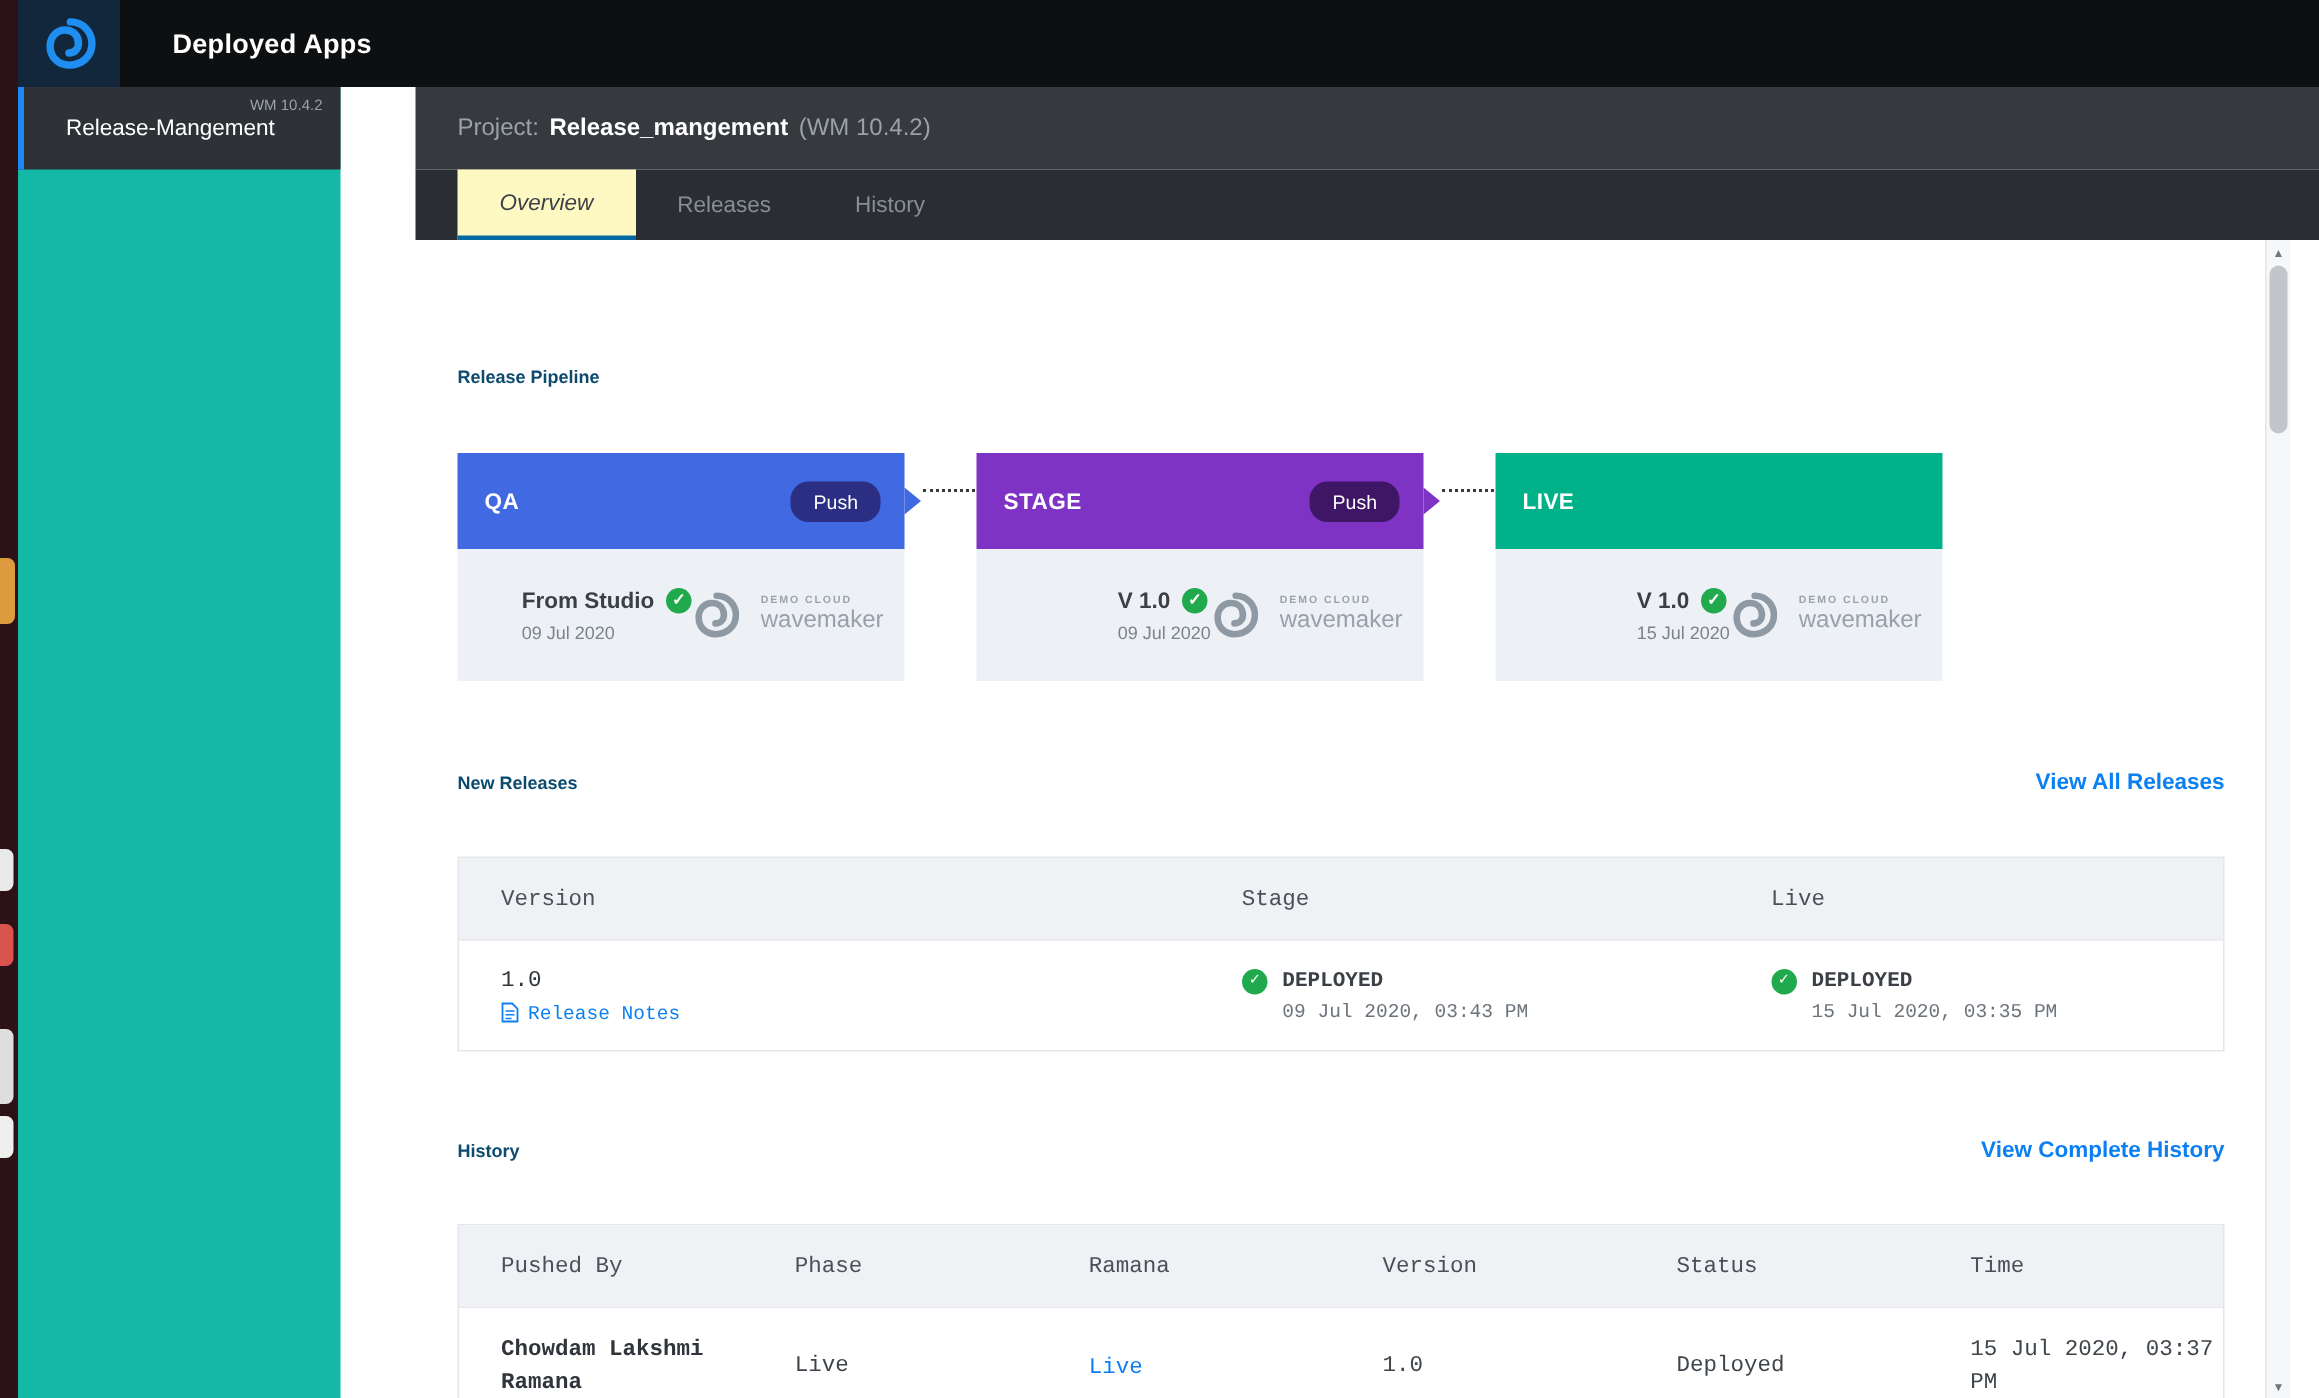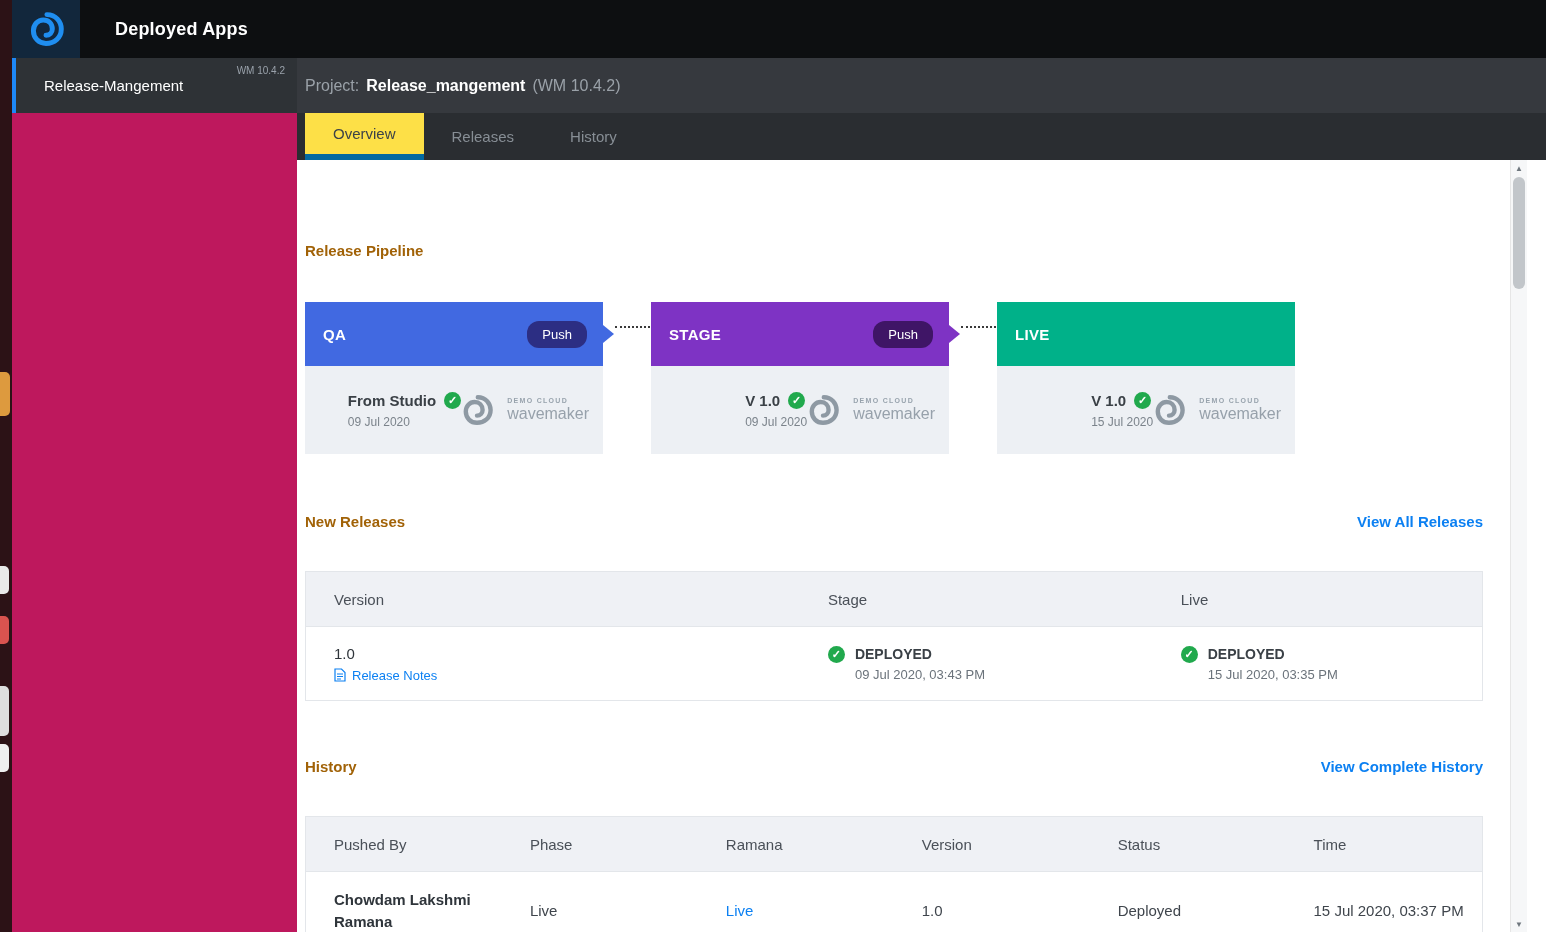--- a/index.html
+++ b/index.html
@@ -15,38 +15,38 @@
   .strip-icon.i3 { top:616px; width:9px; height:28px; background:#d9534f; }
   .strip-icon.i4 { top:686px; width:9px; height:50px; background:#dedede; }
   .strip-icon.i5 { top:744px; width:9px; height:28px; background:#efefef; }
 
   
   .topbar { position:absolute; left:12px; top:0; right:0; height:58px; background:#0d0f11; display:flex; align-items:center; z-index:5; }
   .logo-box { width:68px; height:58px; background:#12273c; display:flex; align-items:center; justify-content:center; cursor:pointer; flex:0 0 auto; }
   .topbar-title { color:#fff; font-size:18px; font-weight:700; margin-left:35px; letter-spacing:.2px; }
 
   
-  .sidebar { position:absolute; left:12px; top:58px; width:285px; bottom:0; background:#be185d; z-index:4; }
+  .sidebar { position:absolute; left:12px; top:58px; width:215px; bottom:0; background:#14b8a6; z-index:4; }
   .sidebar-item { position:relative; height:55px; background:#2e3236; border-left:4px solid #1e88f7; color:#fff;
                   display:flex; align-items:center; padding-left:28px; font-size:15px; font-weight:500; cursor:pointer; }
   .wm-badge { position:absolute; top:7px; right:12px; font-size:10px; color:#9aa2ab; font-weight:400; }
 
   
   .main { position:absolute; left:277px; top:58px; right:0; bottom:0; background:#fff; }
   .project-header { height:55px; background:#36393e; display:flex; align-items:center; padding-left:28px; font-size:16px; color:#9aa1a8; }
   .ph-name { color:#fff; font-weight:700; margin-left:7px; }
   .ph-ver { margin-left:7px; }
   .tabs { height:47px; background:#2a2d31; display:flex; align-items:stretch; padding-left:28px; }
   .tab { display:flex; align-items:center; padding:0 28px; font-size:15px; color:#878e95; cursor:pointer; }
-  .tab.active { background:#fde047; color:#3c4248; font-weight:500; border-bottom:6px solid #0369a1; }
+  .tab.active { background:#fef9c3; color:#3c4248; font-weight:500; border-bottom:3px solid #0369a1;font-style:italic; }
 
   .content { position:absolute; top:102px; left:0; right:0; bottom:0; background:#fff; overflow:hidden; padding:0 63px 0 28px; }
 
   
-  .sec { font-size:15px; color:#a16207; font-weight:700; line-height:22px; }
+  .sec { font-size:12px; color:#0c4a6e; font-weight:700; line-height:22px; }
   .sec-pipeline { margin-top:80px; }
   .section-head { display:flex; align-items:flex-end; justify-content:space-between; }
   .sh-2 { margin-top:57px; }
   .sh-3 { margin-top:55px; }
   .link { color:#0c80f2; font-weight:700; font-size:15px; cursor:pointer; text-decoration:none; line-height:22px; }
 
   
   .pipeline-row { margin-top:40px; display:flex; align-items:flex-start; }
   .stage-card { width:298px; flex:0 0 auto; }
   .stage-header { position:relative; height:64px; display:flex; align-items:center; justify-content:space-between;
@@ -62,21 +62,21 @@
 
   .check { width:17px; height:17px; border-radius:50%; background:#21a94d; position:relative; flex:0 0 auto; display:inline-block; }
   .check:after { content:"\2713"; position:absolute; left:0; top:0; width:17px; height:17px; color:#fff; font-size:11px; line-height:17px; text-align:center; font-weight:700; }
 
   .wm-logo { display:flex; align-items:center; gap:14px; }
   .wm-logo .txt .demo { font-size:7px; letter-spacing:1.3px; color:#98a3ad; font-weight:700; }
   .wm-logo .txt .brand { font-size:16px; color:#97a1ab; margin-top:1px; }
 
   
   .data-table { margin-top:38px; border:1px solid #e3e6ea; }
-  .t-row { display:flex; }
+  .t-row { display:flex;font-family:Liberation Mono, monospace; }
   .t-head { background:#eff1f5; height:54px; align-items:center; font-size:15px; color:#4a5058; }
   .t-head .cell { font-weight:500; }
   .t-body { background:#fff; border-top:1px solid #e3e6ea; }
   .cell { padding-left:28px; }
   .nr-c1 { width:42%; } .nr-c2 { width:30%; } .nr-c3 { width:28%; }
   .nr-body { height:74px; align-items:center; }
   .h-c { width:16.66%; }
   .h-body { min-height:78px; align-items:center; padding:10px 0; }
 
   .ver-num { font-size:15px; font-weight:500; color:#2f353b; }

